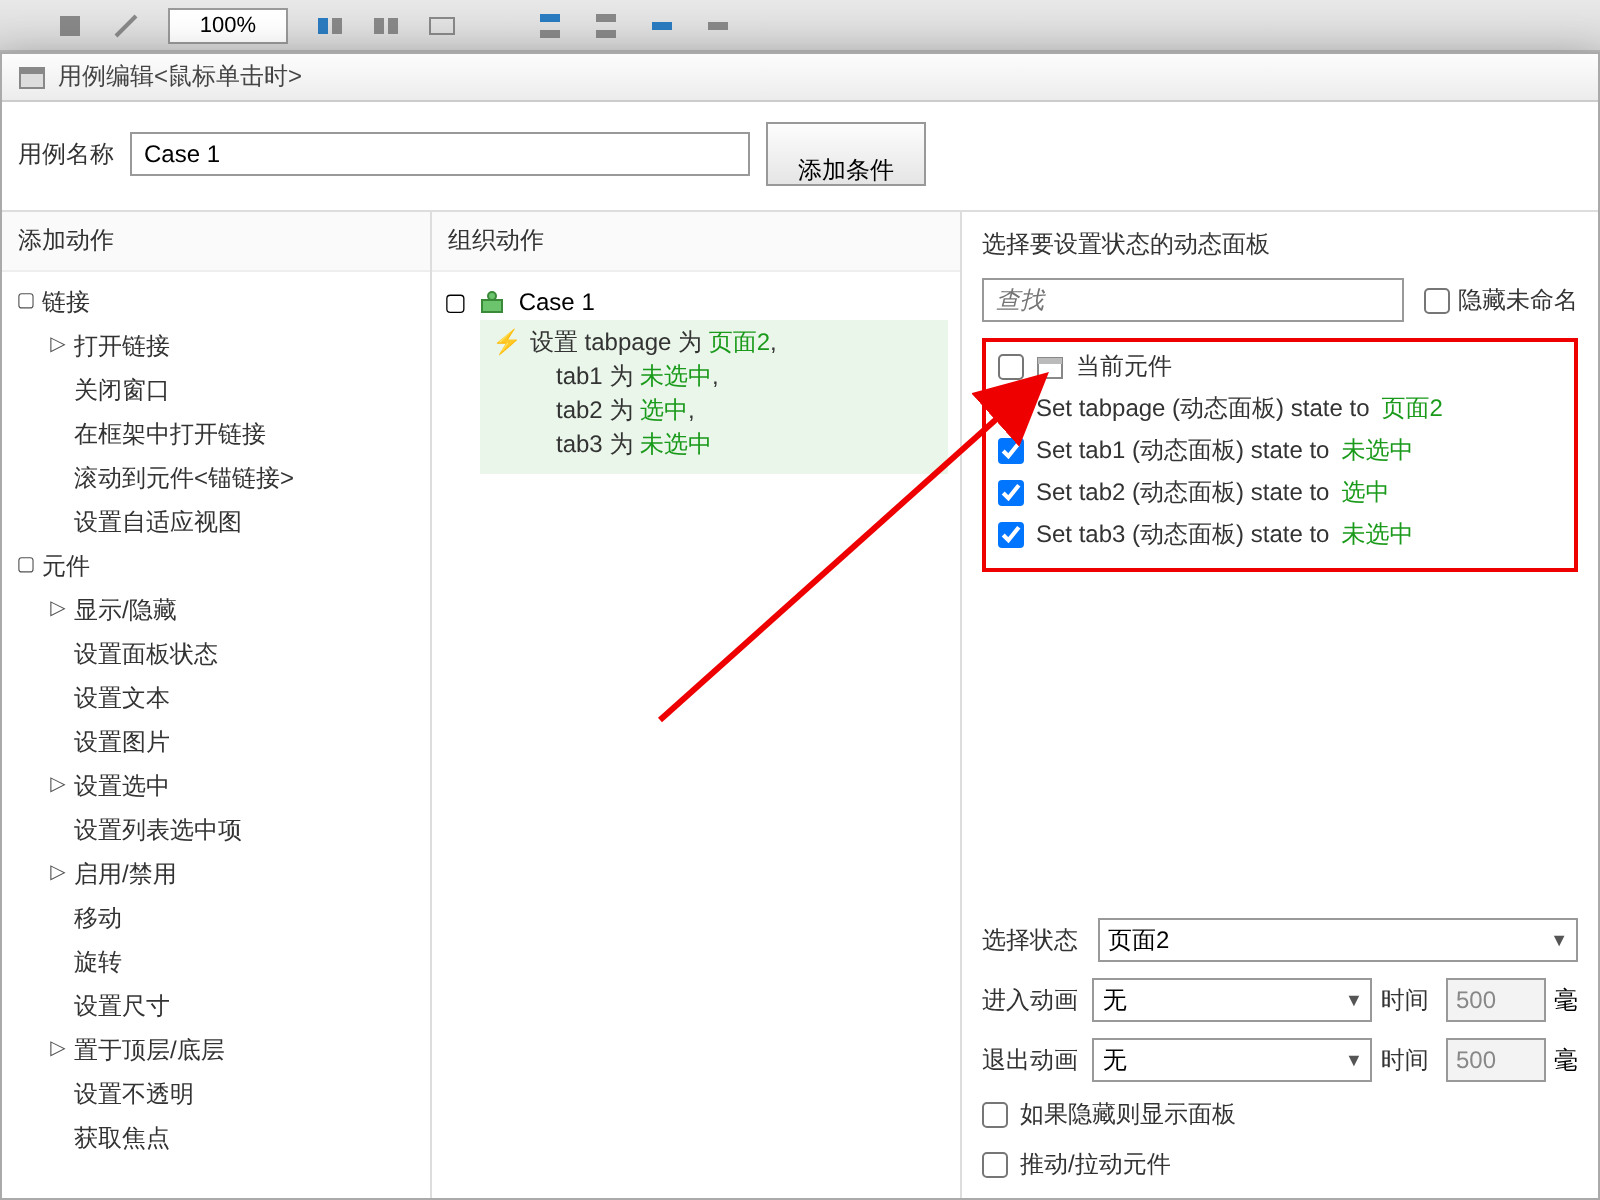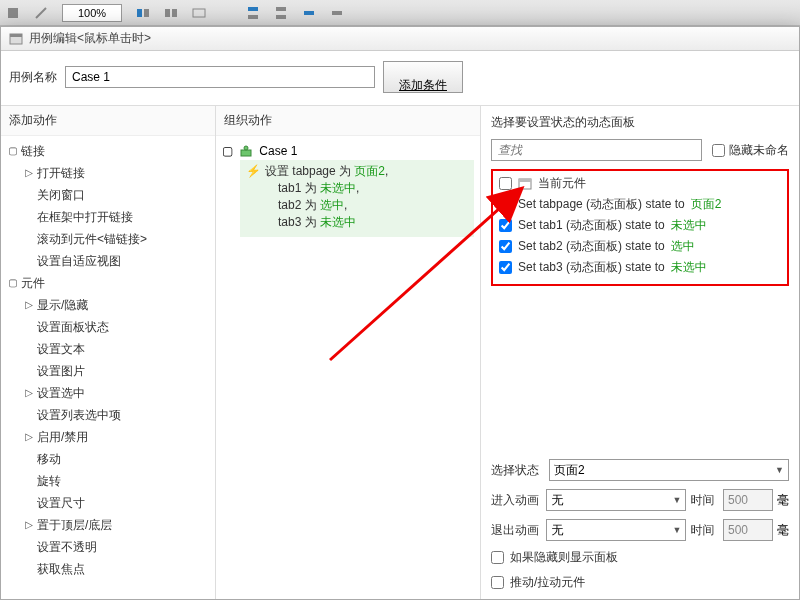--- a/index.html
+++ b/index.html
@@ -1,26 +1,26 @@
 <!DOCTYPE html>
 <html><head>
 <meta charset="utf-8">
 <style>
 * { box-sizing: border-box; margin: 0; padding: 0; font-family: "Microsoft YaHei", Tahoma, sans-serif; font-size: 12px; }
 body { background: #f0f0f0; width: 800px; height: 600px; overflow: hidden; position: relative; }
-.toolbar { height: 26px; background: linear-gradient(#e8e8e8,#d8d8d8); border-bottom: 1px solid #bbb; display: flex; align-items: center; gap: 6px; padding: 0 2px; }
+.toolbar { height: 26px; background: linear-gradient(#e8e8e8,#d8d8d8); border-bottom: 1px solid #bbb; display: flex; align-items: center; gap: 6px; padding: 0 24px; }
 .toolbar .tbbtn { width: 22px; height: 20px; display: flex; align-items: center; justify-content: center; }
 .toolbar .zoom { width: 60px; height: 18px; border: 1px solid #999; background: #fff; font-size: 11px; text-align: center; line-height: 16px; margin: 0 4px; }
 .dialog { position: absolute; left: 0; top: 26px; right: 0; bottom: 0; background: #fff; border: 1px solid #aaa; box-shadow: 0 4px 20px rgba(0,0,0,.3); display: flex; flex-direction: column; }
 .dlg-title { height: 24px; background: linear-gradient(#fdfdfd,#ececec); border-bottom: 1px solid #ccc; display: flex; align-items: center; padding: 0 8px; color: #444; }
 .dlg-title .ticon { width: 14px; height: 14px; margin-right: 6px; display: inline-block; }
 .name-row { display: flex; align-items: center; padding: 10px 8px 12px 8px; gap: 8px; }
 .name-row label { color: #333; }
 .name-row input.case-name { width: 310px; height: 22px; border: 1px solid #999; padding: 0 6px; }
-.btn { min-width: 80px; height: 24px; background: linear-gradient(#fdfdfd,#e5e5e5); border: 1px solid #999; cursor: pointer; padding: 15px 10px; text-decoration: underline; }
+.btn { min-width: 80px; height: 24px; background: linear-gradient(#fdfdfd,#e5e5e5); border: 1px solid #999; cursor: pointer; padding: 15px 10px; }
 .columns { flex: 1; display: flex; border-top: 1px solid #ddd; overflow: hidden; }
 .col { border-right: 1px solid #ddd; display: flex; flex-direction: column; overflow: hidden; }
 .col:last-child { border-right: none; }
 .col-h { padding: 6px 8px; color: #333; background: #fafafa; border-bottom: 1px solid #eee; }
 .col-add { width: 215px; }
 .col-org { width: 265px; }
 .col-conf { flex: 1; min-width: 0; }
 .scroll { flex: 1; overflow-y: auto; overflow-x: hidden; padding: 4px 0; }
 
 .tree { list-style: none; }

